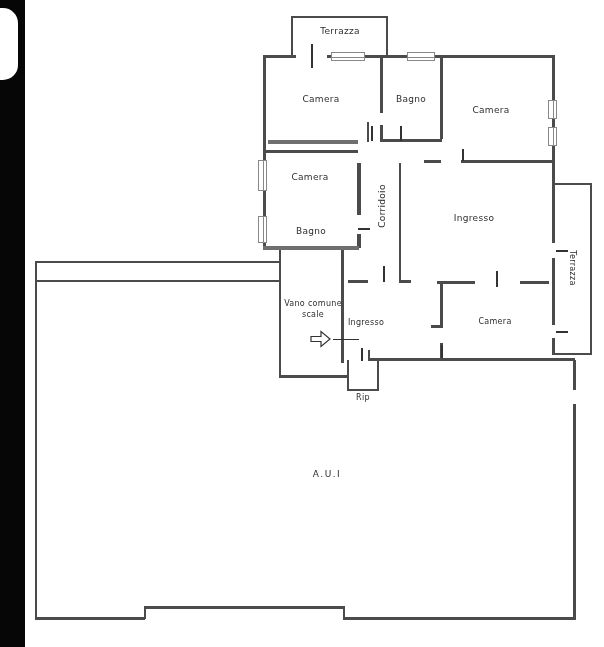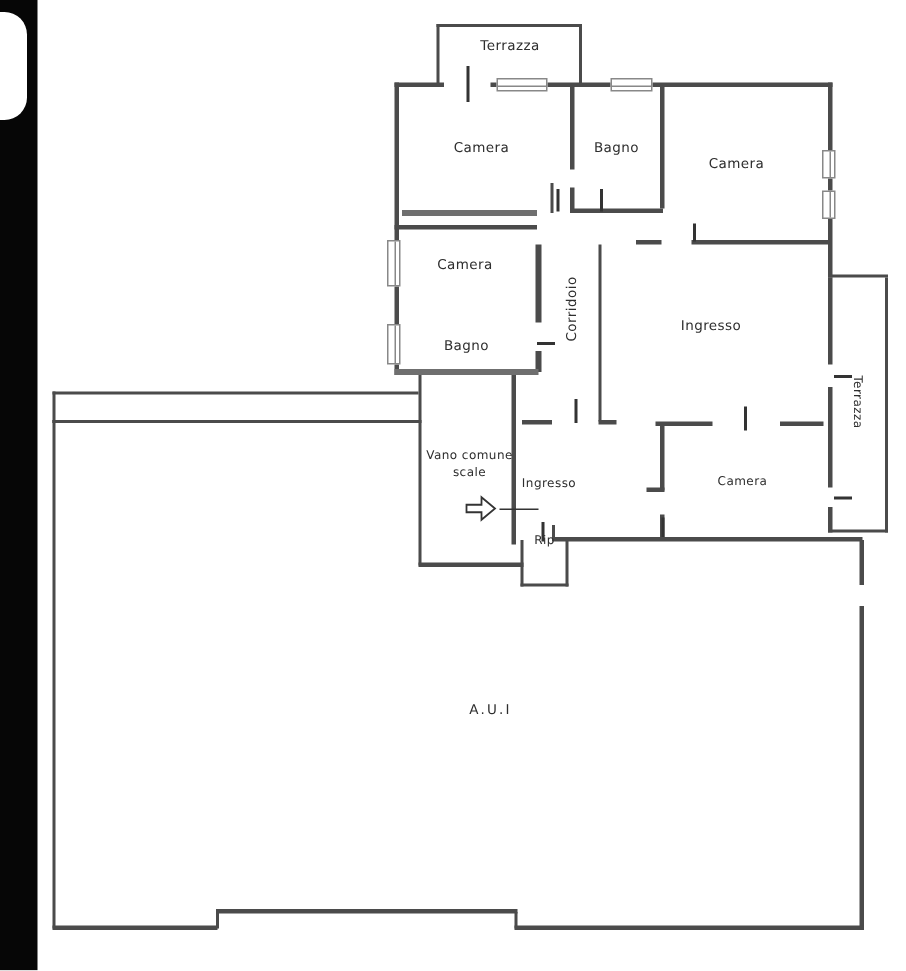--- a/index.html
+++ b/index.html
@@ -117,21 +117,21 @@
   <div class="lbl rot-ccw" style="left:382px;top:206px">Corridoio</div>
   <div class="lbl" style="left:474px;top:218px">Ingresso</div>
   <div class="lbl" style="left:311px;top:231px">Bagno</div>
   <div class="lbl sm two-line" style="left:313px;top:309px">
     <div>Vano comune</div>
     <div>scale</div>
   </div>
   <div class="lbl sm" style="left:366px;top:322px">Ingresso</div>
   <div class="lbl sm" style="left:495px;top:321px">Camera</div>
   <div class="lbl sm rot-cw" style="left:572px;top:268px">Terrazza</div>
-  <div class="lbl sm" style="left:363px;top:360px">Rip</div>
+  <div class="lbl sm" style="left:363px;top:397px">Rip</div>
   <div class="lbl spaced" style="left:327px;top:474px">A.U.I</div>
 
   <svg class="arrow" style="left:310px;top:330px" width="22" height="18" viewBox="0 0 22 18">
     <polygon points="1,6.5 11,6.5 11,1.5 20,9 11,16.5 11,11.5 1,11.5" fill="#ffffff" stroke="#333333" stroke-width="1.2"></polygon>
   </svg>
 
   <div id="leftbar"></div>
   <div id="pill"></div>
 </div>
 

